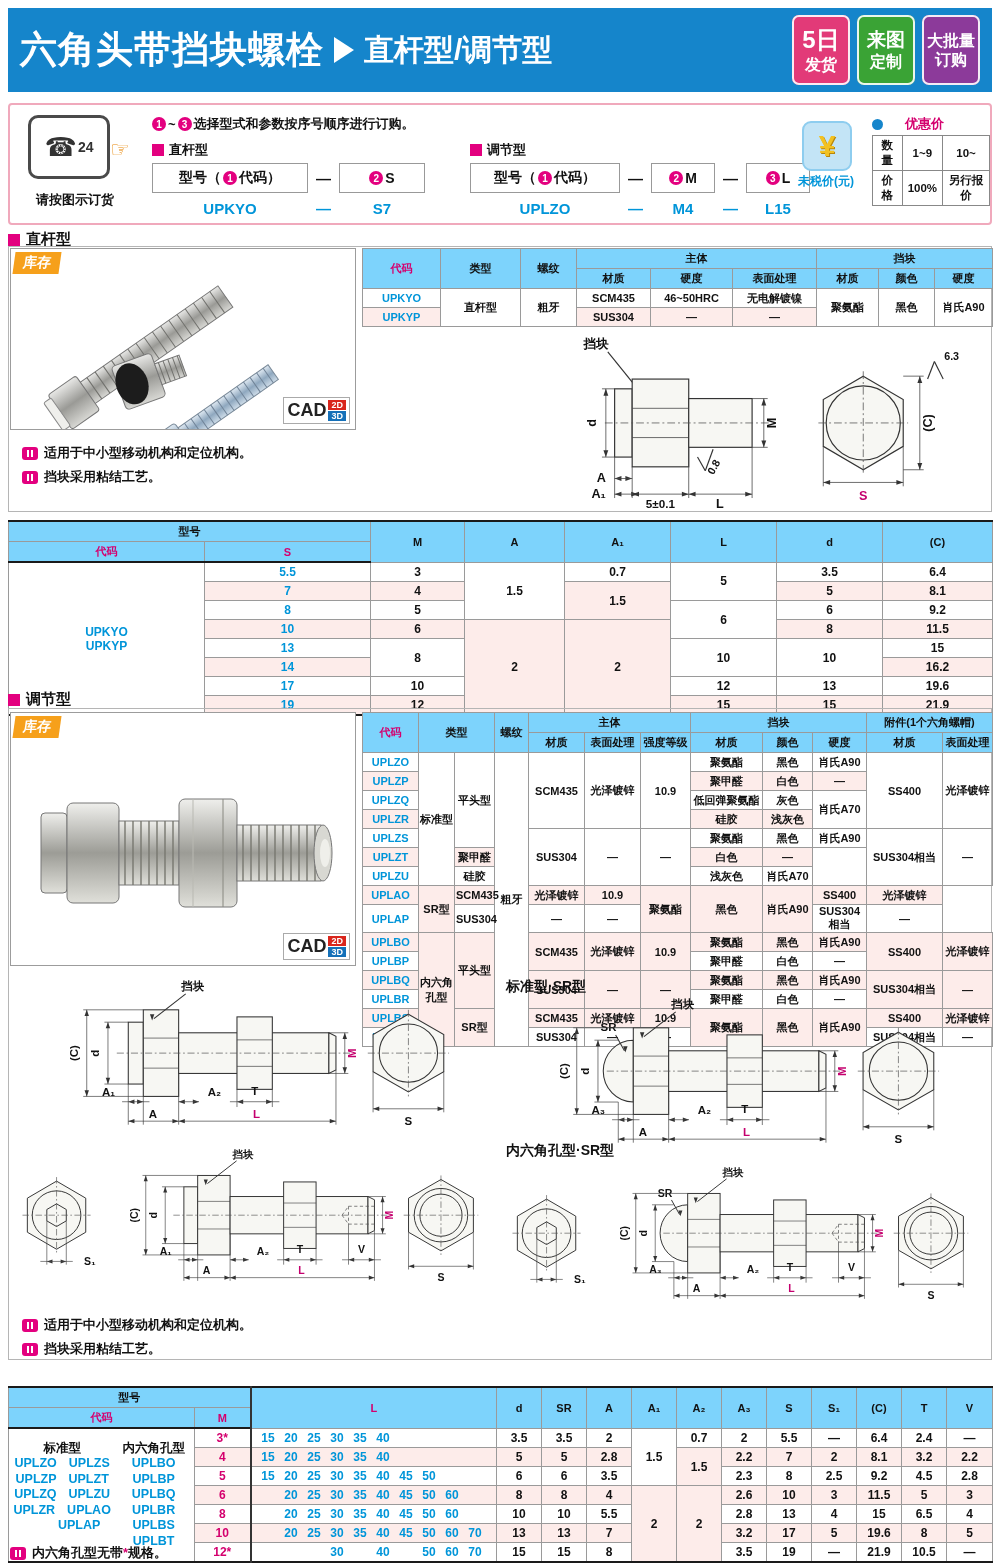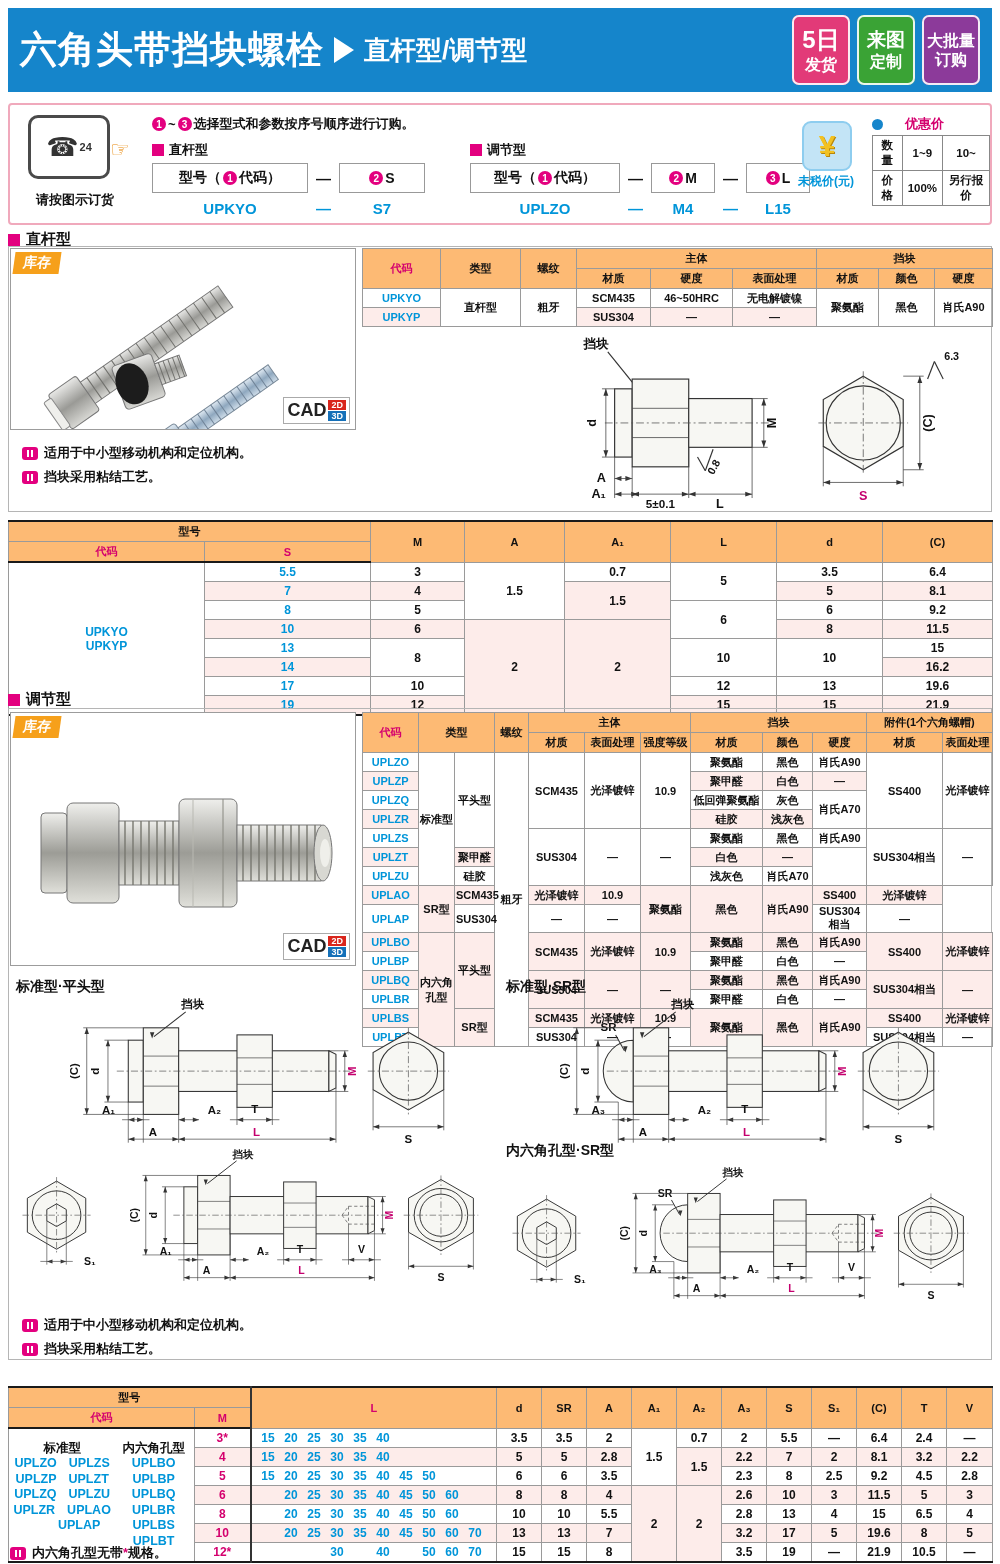--- a/index.html
+++ b/index.html
@@ -2,31 +2,31 @@
 <html><head>
 <meta charset="utf-8">
 <style>
   html,body{margin:0;padding:0;background:#fff;}
   body{width:1000px;height:1564px;position:relative;font-family:"Liberation Sans","DejaVu Sans",sans-serif;color:#111;}
   .abs{position:absolute;}
   
   .banner{left:8px;top:8px;width:984px;height:84px;background:#1585cb;display:flex;align-items:center;padding:0 12px;box-sizing:border-box;}
   .banner .t1{color:#fff;font-size:37px;font-weight:bold;letter-spacing:1px;white-space:nowrap;}
   .tri{width:0;height:0;border-left:20px solid #fff;border-top:13px solid transparent;border-bottom:13px solid transparent;margin:0 10px;}
-  .t2{color:#fff;font-size:26px;font-weight:bold;white-space:nowrap;}
+  .t2{color:#fff;font-size:30px;font-weight:bold;white-space:nowrap;}
   .badges{margin-left:auto;display:flex;gap:7px;}
   .badge{width:58px;height:70px;border-radius:7px;color:#fff;font-weight:bold;display:flex;flex-direction:column;align-items:center;justify-content:center;box-shadow:inset 0 0 0 2px rgba(255,255,255,.9);line-height:1.2;text-align:center;}
   .badge .bl1{font-size:19px;} .badge .bl2{font-size:16px;}
   .b1{background:#e23a78;} .b1 .bl1{font-size:24px;}
   .b2{background:#3aa335;} .b3{background:#8c3a9a;} .b3 .bl1{font-size:16px;}
   
   .orderbox{left:8px;top:103px;width:984px;height:122px;border:2px solid #f0a9bc;border-radius:4px;box-sizing:border-box;background:#fff;}
   .phone{left:18px;top:10px;width:76px;height:58px;border:3px solid #4a4a4a;border-radius:10px;display:flex;align-items:center;justify-content:center;color:#333;font-weight:bold;}
   .phone .ph-glyph{font-size:26px;line-height:1;}
-  .phone .ph-24{font-size:11px;margin-left:1px;}
+  .phone .ph-24{font-size:14px;margin-left:1px;}
   .hand{left:100px;top:32px;font-size:22px;color:#e8880a;}
   .phone-cap{left:10px;top:86px;width:110px;text-align:center;font-size:13px;font-weight:bold;}
   .cnum{display:inline-flex;width:14px;height:14px;border-radius:50%;background:#e3007f;color:#fff;font-size:10px;align-items:center;justify-content:center;font-weight:bold;vertical-align:-2px;}
   .steps{left:142px;top:10px;font-size:13px;font-weight:bold;display:flex;align-items:center;gap:2px;}
   .sublab{font-size:13px;font-weight:bold;display:flex;align-items:center;gap:5px;}
   .sq{width:12px;height:12px;background:#e3007f;flex:none;}
   .modelrow{display:flex;align-items:center;gap:8px;}
   .mbox{border:1.5px solid #999;height:30px;display:flex;align-items:center;justify-content:center;font-size:14px;font-weight:bold;background:#fff;box-sizing:border-box;gap:2px;}
   .dash{font-size:15px;font-weight:bold;}
   .exrow{display:flex;align-items:center;gap:8px;margin-top:7px;}
@@ -46,21 +46,21 @@
   .frame{border:1px solid #b5b5b5;box-sizing:border-box;}
   .pbox{border:1px solid #9c9c9c;background:#fff;box-sizing:border-box;}
   .stock{position:absolute;top:3px;left:3px;background:#f6a01b;color:#fff;font-weight:bold;font-size:14px;padding:2px 9px;transform:skewX(-8deg);z-index:2;}
   .cadbox{position:absolute;right:5px;bottom:5px;border:1px solid #aaa;background:#fff;display:flex;align-items:center;padding:2px 3px;gap:2px;}
   .cadtxt{font-weight:bold;font-size:18px;color:#222;}
   .cadcol{display:flex;flex-direction:column;gap:1px;}
   .cad2{background:#d9251c;color:#fff;font-size:9px;font-weight:bold;padding:0 3px;}
   .cad3{background:#1570b8;color:#fff;font-size:9px;font-weight:bold;padding:0 3px;}
   
   .ctab table{width:100%;border-collapse:collapse;table-layout:fixed;font-size:11px;}
-  .ctab th{background:#fdba74;border:1px solid #9a9a9a;font-weight:bold;height:19px;padding:0 1px;}
+  .ctab th{background:#7dd3fc;border:1px solid #9a9a9a;font-weight:bold;height:19px;padding:0 1px;}
   .ctab td{border:1px solid #9a9a9a;text-align:center;height:18px;padding:0 1px;font-weight:bold;background:transparent;}
   .ctab tbody tr:nth-child(even){background:#fdecea;}
   .mg{color:#d4006e;}
   td.code,span.code{color:#0095d9;}
   .bigcode{font-size:14px;}
   .dimtab table{border-top:2.5px solid #1a1a1a;border-bottom:2.5px solid #1a1a1a;padding-left:36px;}
   .dimtab thead tr:last-child th{border-bottom:2px solid #1a1a1a;}
   .dimtab td{font-size:12px;}
   .thickl{border-left:2px solid #333 !important;}
   .lcell{text-align:left !important;padding-left:5px !important;}
@@ -733,21 +733,21 @@
           <td>SUS304</td>
           <td>—</td>
           <td>—</td>
           <td>SUS304相当</td>
           <td>—</td>
         </tr>
       </tbody>
     </table>
   </div>
 
-<div class="abs" style="left:16px;top:978px;width:472px;" id="panel0"><div class="dtitle">标准型·平头型</div><svg width="472" height="152" viewBox="0 0 470 172">
+<div class="abs" style="left:16px;top:978px;width:472px;" id="panel0"><svg width="472" height="152" viewBox="0 0 470 172">
       <rect class="dfl" x="95" y="50" width="17" height="70"></rect>
       <rect class="dfl" x="112" y="36" width="40" height="98"></rect>
       <line class="dthin" x1="112" y1="68" x2="152" y2="68"></line>
       <line class="dthin" x1="112" y1="102" x2="152" y2="102"></line>
       <rect class="dfl" x="152" y="62" width="170" height="46"></rect>
       <rect class="dfl" x="218" y="44" width="40" height="82"></rect>
       <line class="dthin" x1="218" y1="70" x2="258" y2="70"></line>
       <line class="dthin" x1="218" y1="100" x2="258" y2="100"></line>
       <polygon class="dfl" points="322,62 330,66 330,104 322,108"></polygon>
       <line class="dctr" x1="82" y1="85" x2="348" y2="85"></line>

